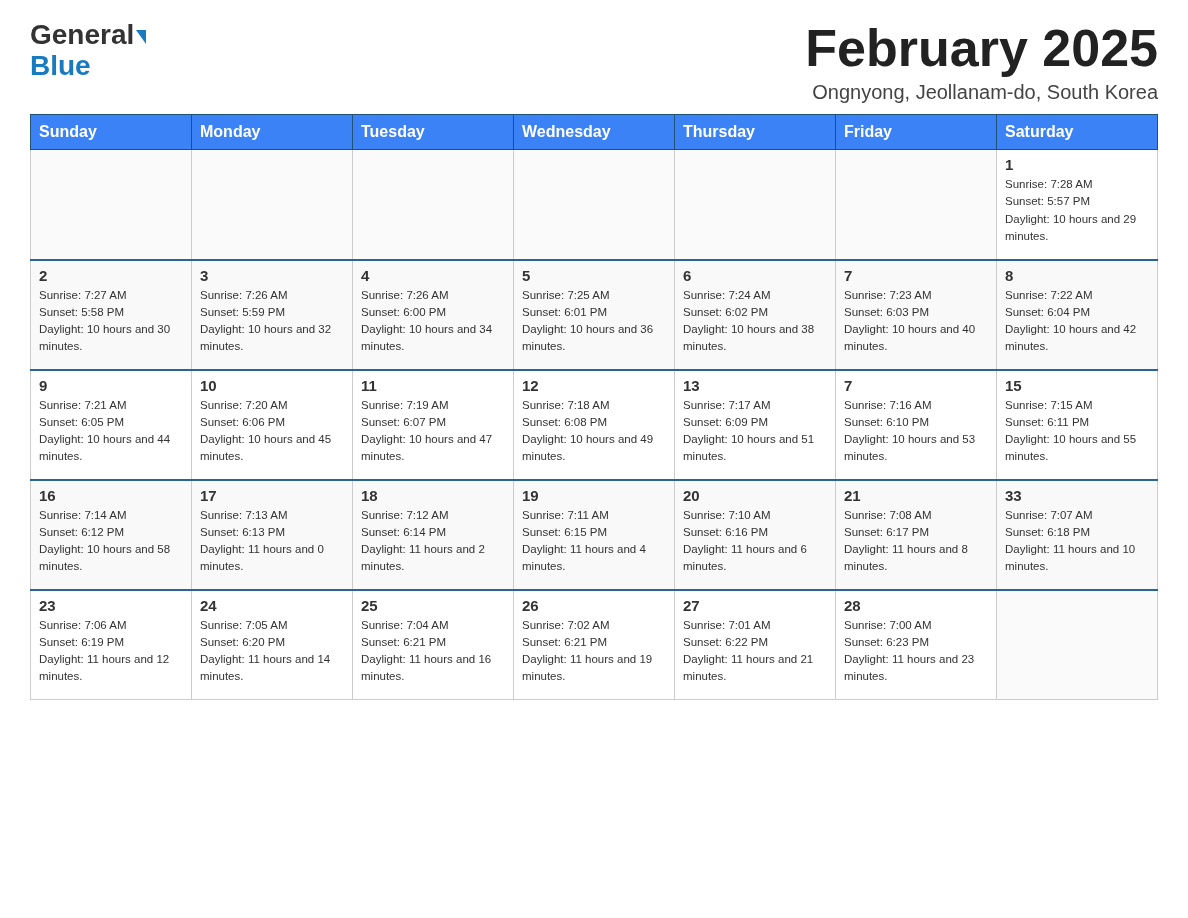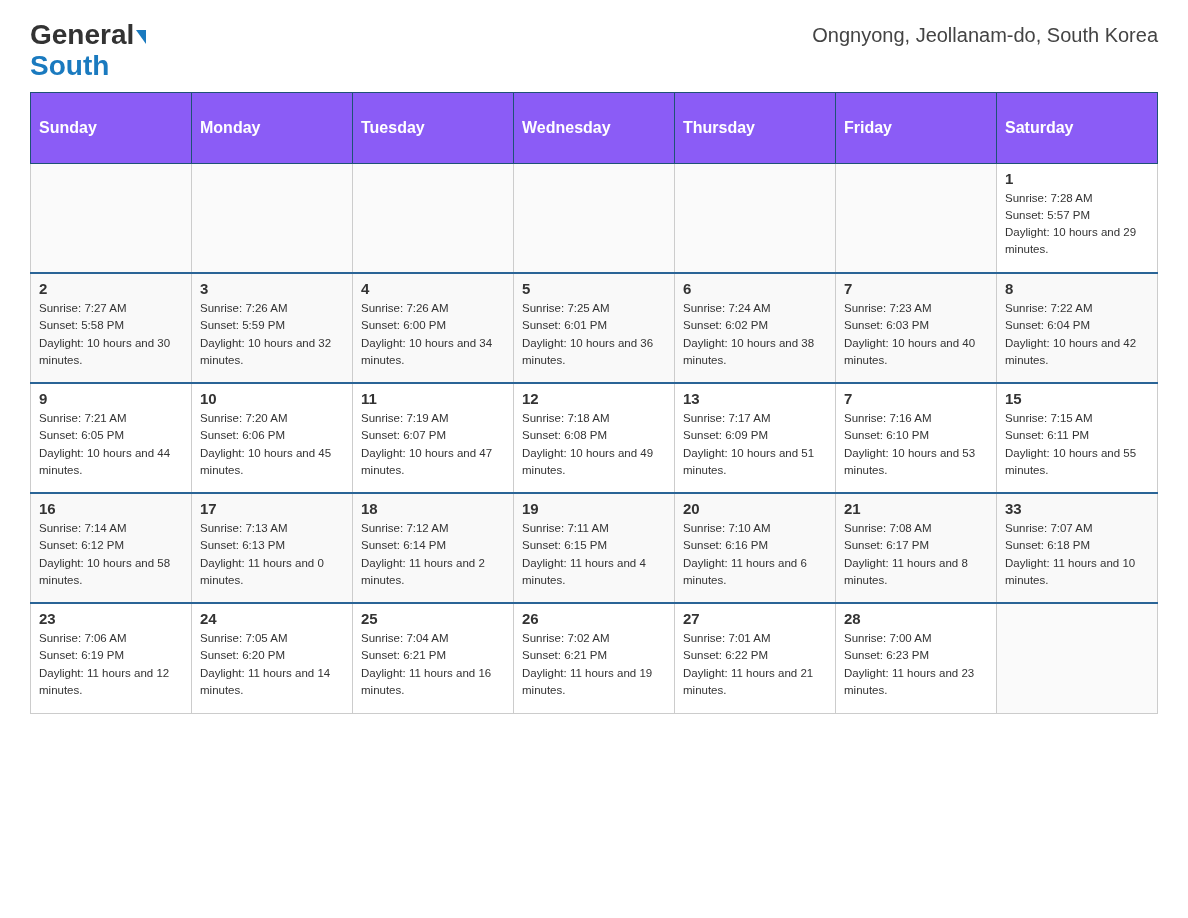--- a/index.html
+++ b/index.html
@@ -56,25 +56,25 @@
       font-size: 20px;
       color: #444;
       margin-top: 4px;
     }
     .calendar-table {
       width: 100%;
       border-collapse: collapse;
       margin-top: 10px;
     }
     .calendar-table th {
-      background-color: #8b5cf6;
+      background-color: #3b82f6;
       color: #fff;
       font-size: 16px;
       font-weight: bold;
-      padding: 26px 8px;
+      padding: 8px 8px;
       text-align: left;
       border: 1px solid #1e5276;
     }
     .calendar-table td {
       vertical-align: top;
       padding: 6px 8px;
       border: 1px solid #ccc;
       width: calc(100% / 7);
       min-height: 110px;
       height: 110px;
@@ -106,24 +106,25 @@
     }
   </style>
 </head>
 <body>
 
 <div class="page">
   <div class="header">
     <div class="logo-area">
       <div class="logo-text">
         <span>General</span><span class="logo-arrow"></span><br>
-        <span class="blue">South</span>
+        <span class="blue">Blue</span>
       </div>
     </div>
     <div class="title-area">
+      <div class="month-title">February 2025</div>
       <div class="location">Ongnyong, Jeollanam-do, South Korea</div>
     </div>
   </div>
 
   <table class="calendar-table">
     <thead>
       <tr>
         <th>Sunday</th>
         <th>Monday</th>
         <th>Tuesday</th>

